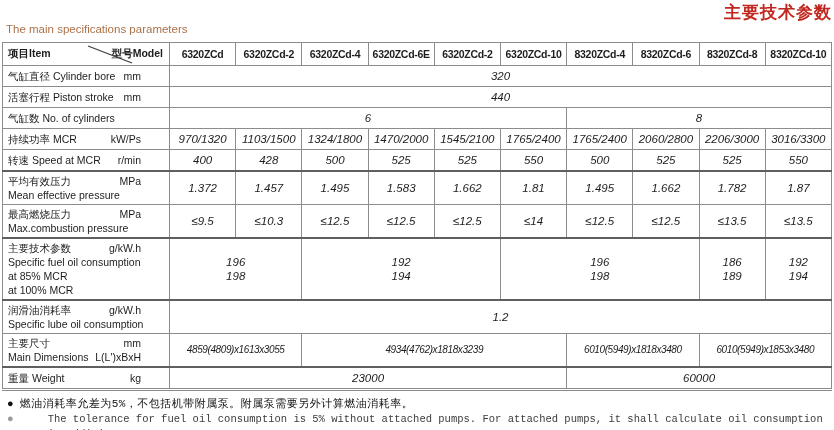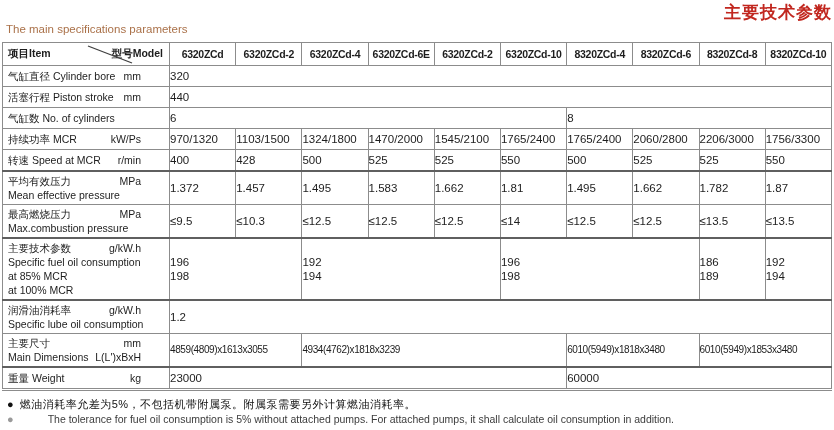--- a/index.html
+++ b/index.html
@@ -32,28 +32,28 @@
   .item-th svg { position:absolute; left:0; top:0; }
 
   th.model-th { font-size:10.5px; font-weight:bold; padding:0 0; text-align:center;
     letter-spacing:-0.3px; }
 
   td.label-cell { padding:2px 20px 2px 5px; font-size:10.5px; vertical-align:middle; }
   .lab-line { display:flex; justify-content:space-between; align-items:baseline;
     line-height:14px; white-space:nowrap; }
   .lab-unit { padding-right:8px;text-align:right; }
 
-  td.value-cell { text-align:left; font-size:11.5px; line-height:14px;
-    padding:3px 0; vertical-align:middle; }
+  td.value-cell { text-align:center; font-size:11.5px; line-height:14px;
+    padding:3px 0; vertical-align:middle;font-style:italic; }
   td.value-cell.condensed { font-size:10px; letter-spacing:-0.4px; padding:3px 0; }
 
   .footnotes { margin-top:6px; padding-left:5px; }
   .footnote { display:flex; align-items:baseline; }
   .footnote .fn-bullet { font-size:11px; margin-right:6px; color:#111; }
-  .footnote .fn-text { font-size:11px; color:#111; line-height:15px; letter-spacing:0.5px; }
+  .footnote .fn-text { font-size:11px; color:#111; line-height:15px; letter-spacing:0.5px;font-family:Liberation Mono, monospace; }
   .footnote.fn-en .fn-bullet { color:#9a9a9a; }
   .footnote.fn-en .fn-text { font-size:10.5px; color:#3c3c3c; letter-spacing:0;margin-left:28px; }
 </style>
 </head>
 <body>
 
 <div class="page">
 
   <div class="title-block">
     <div class="page-title">主要技术参数</div>
@@ -161,21 +161,21 @@
           <td class="value-cell">
             <div>1765/2400</div>
           </td>
           <td class="value-cell">
             <div>2060/2800</div>
           </td>
           <td class="value-cell">
             <div>2206/3000</div>
           </td>
           <td class="value-cell">
-            <div>1756/3300</div>
+            <div>3016/3300</div>
           </td>
         </tr>
         <tr>
           <td class="label-cell">
             <div class="lab-line">
               <span>转速 Speed at MCR</span>
               <span class="lab-unit">r/min</span>
             </div>
           </td>
           <td class="value-cell">

